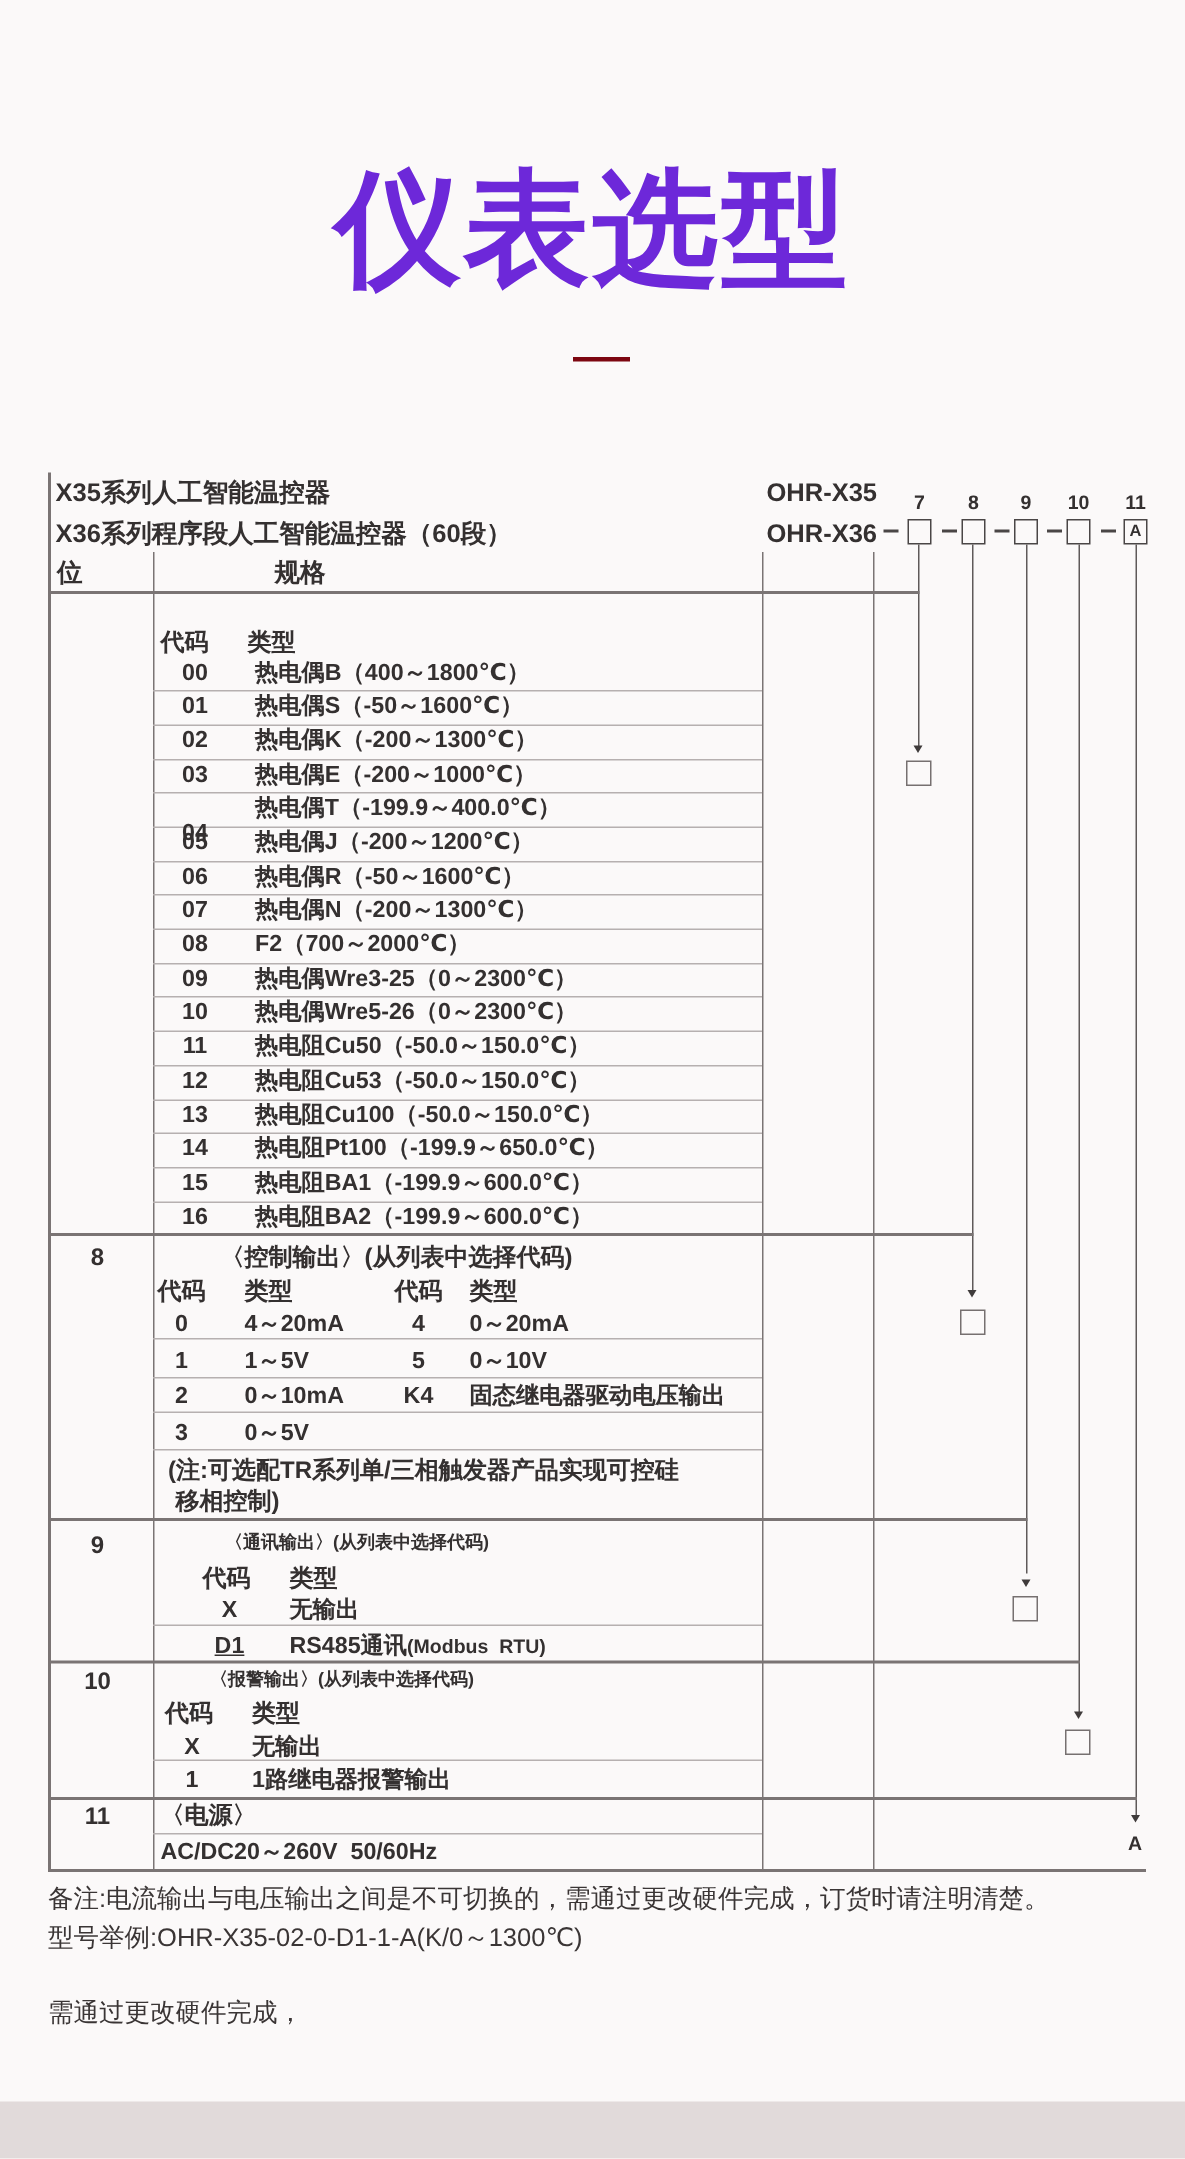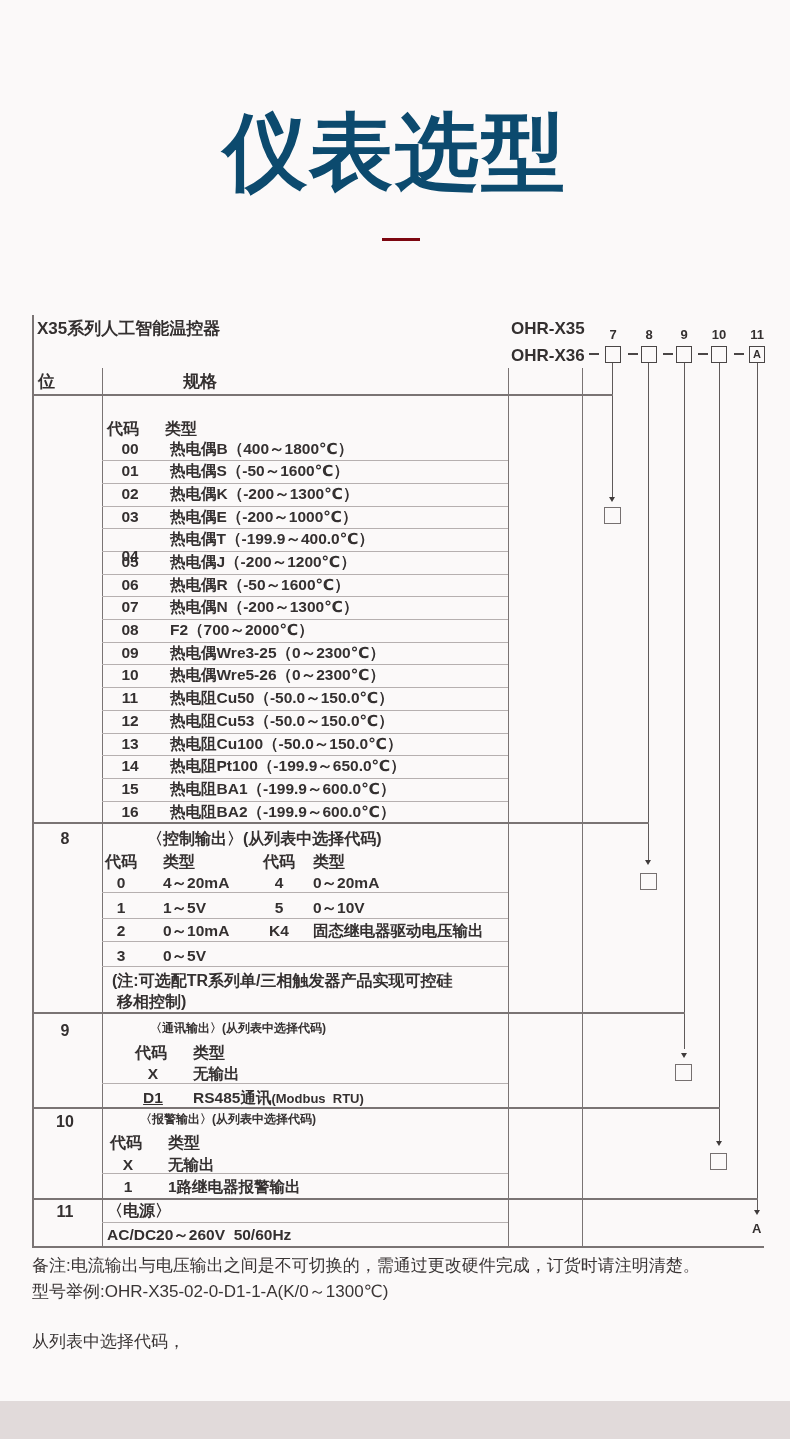--- a/index.html
+++ b/index.html
@@ -10,21 +10,21 @@
     font-family:"Liberation Sans","DejaVu Sans",sans-serif;
   }
   .t{position:absolute;white-space:pre;color:#343030;font-weight:700;
      font-size:15.5px;line-height:1.25;}
   .sm{font-size:13px;}
   .hdr{font-size:17px;}
   .note{font-size:16px;}
   .foot{font-size:17px;font-weight:500;color:#3a3535;}
   .ctr{text-align:center;}
   .title{position:absolute;left:0;top:96px;width:790px;text-align:center;
-     font-size:84px;font-weight:900;color:#0c4a6e;letter-spacing:2px;}
+     font-size:84px;font-weight:900;color:#6d28d9;letter-spacing:2px;}
   .hl{position:absolute;height:2px;background:#7a7474;}
   .hll{position:absolute;height:1px;background:#b6b0b0;}
   .vl{position:absolute;width:1px;background:#7a7474;}
   .vl2{position:absolute;width:2px;background:#7a7474;}
   .box{position:absolute;width:14px;height:15px;border:1.5px solid #4a4646;}
   .boxa{position:absolute;width:14px;height:15px;border:1.5px solid #4a4646;
      text-align:center;font-size:11px;font-weight:700;color:#343030;line-height:15px;}
   .dash{position:absolute;width:10px;height:2px;background:#4a4646;}
   .sq{position:absolute;width:15px;height:15px;border:1px solid #767070;}
   .drop{position:absolute;width:1px;background:#5f5a5a;}
@@ -36,20 +36,21 @@
 </head>
 <body>
 
 <div id="canvas">
 
   <div class="title">仪表选型</div>
   <div class="accent"></div>
 
   <div class="t hdr" style="left:37px;top:318px;">X35系列人工智能温控器</div>
   <div class="t hdr" style="left:511px;top:318px;">OHR-X35</div>
+  <div class="t hdr" style="left:37px;top:345px;">X36系列程序段人工智能温控器（60段）</div>
   <div class="t hdr" style="left:511px;top:345px;">OHR-X36</div>
 
   <div class="t sm ctr" style="left:603px;top:327px;width:20px;">7</div>
   <div class="t sm ctr" style="left:639px;top:327px;width:20px;">8</div>
   <div class="t sm ctr" style="left:674px;top:327px;width:20px;">9</div>
   <div class="t sm ctr" style="left:707px;top:327px;width:24px;">10</div>
   <div class="t sm ctr" style="left:745px;top:327px;width:24px;">11</div>
 
   <div class="dash" style="left:589px;top:353px;"></div>
   <div class="box" style="left:605px;top:346px;"></div>
@@ -205,17 +206,17 @@
   <div class="t" style="left:168px;top:1155px;">无输出</div>
   <div class="t ctr" style="left:108px;top:1177px;width:40px;">1</div>
   <div class="t" style="left:168px;top:1177px;">1路继电器报警输出</div>
 
   <div class="t ctr" style="left:32px;top:1202px;width:66px;font-size:16px;">11</div>
   <div class="t" style="left:107px;top:1201px;font-size:16px;">〈电源〉</div>
   <div class="t" style="left:107px;top:1225px;">AC/DC20～260V  50/60Hz</div>
 
   <div class="t foot" style="left:32px;top:1255px;">备注:电流输出与电压输出之间是不可切换的，需通过更改硬件完成，订货时请注明清楚。</div>
   <div class="t foot" style="left:32px;top:1281px;">型号举例:OHR-X35-02-0-D1-1-A(K/0～1300℃)</div>
-  <div class="t foot" style="left:32px;top:1331px;">从列表中选择代码，</div>
+  <div class="t foot" style="left:32px;top:1331px;">需通过更改硬件完成，</div>
 
   <div class="band"></div>
 
 </div>
 
 </body></html>

